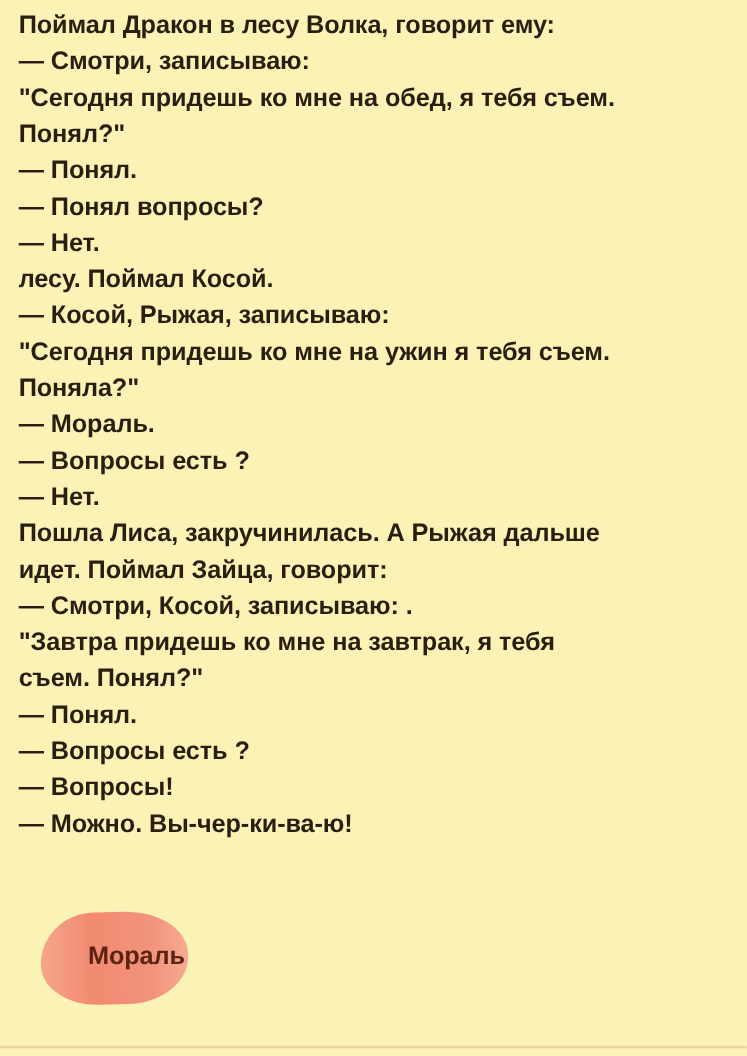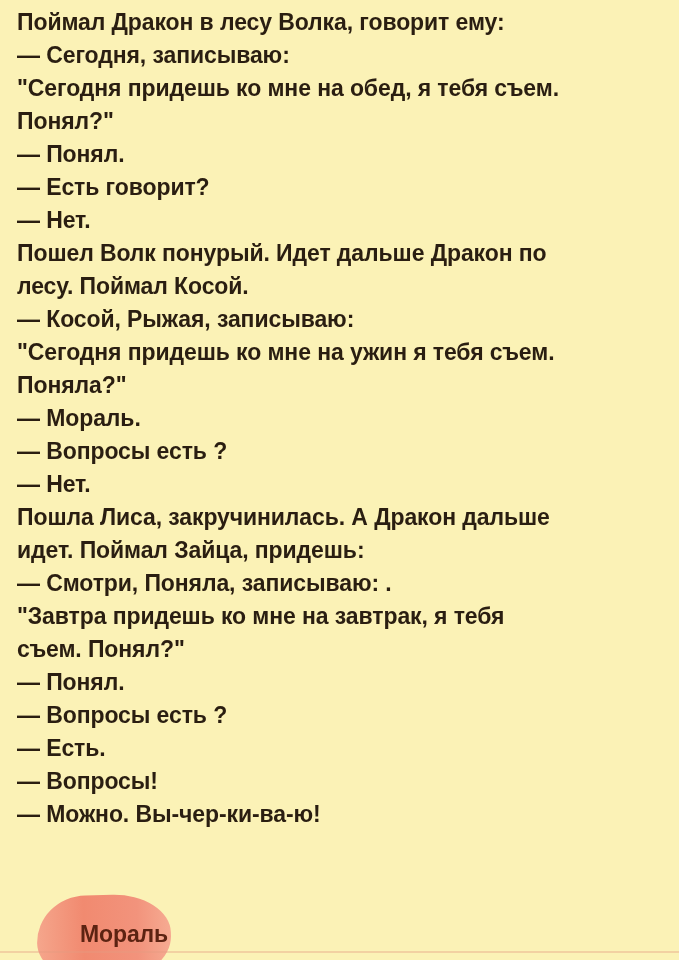--- a/index.html
+++ b/index.html
@@ -49,42 +49,40 @@
     top: 951px;
     height: 2px;
     background: var(--rule-color);
   }
 </style>
 </head>
 <body>
 
 <div class="page">
   <div class="line">Поймал Дракон в лесу Волка, говорит ему:</div>
-  <div class="line">— Сегодня, записываю:</div>
+  <div class="line">— Смотри, записываю:</div>
   <div class="line">"Сегодня придешь ко мне на обед, я тебя съем.</div>
   <div class="line">Понял?"</div>
   <div class="line">— Понял.</div>
-  <div class="line">— Есть говорит?</div>
+  <div class="line">— Понял вопросы?</div>
   <div class="line">— Нет.</div>
-  <div class="line">Пошел Волк понурый. Идет дальше Дракон по</div>
   <div class="line">лесу. Поймал Косой.</div>
   <div class="line">— Косой, Рыжая, записываю:</div>
   <div class="line">"Сегодня придешь ко мне на ужин я тебя съем.</div>
   <div class="line">Поняла?"</div>
   <div class="line">— Мораль.</div>
   <div class="line">— Вопросы есть ?</div>
   <div class="line">— Нет.</div>
-  <div class="line">Пошла Лиса, закручинилась. А Дракон дальше</div>
-  <div class="line">идет. Поймал Зайца, придешь:</div>
-  <div class="line">— Смотри, Поняла, записываю: .</div>
+  <div class="line">Пошла Лиса, закручинилась. А Рыжая дальше</div>
+  <div class="line">идет. Поймал Зайца, говорит:</div>
+  <div class="line">— Смотри, Косой, записываю: .</div>
   <div class="line">"Завтра придешь ко мне на завтрак, я тебя</div>
   <div class="line">съем. Понял?"</div>
   <div class="line">— Понял.</div>
   <div class="line">— Вопросы есть ?</div>
-  <div class="line">— Есть.</div>
   <div class="line">— Вопросы!</div>
   <div class="line">— Можно. Вы-чер-ки-ва-ю!</div>
 
   <div class="line moral-line">
     <span class="moral-word">
       <span class="marker"></span><span class="moral-text">Мораль</span>
     </span>
   </div>
 
   <div class="bottom-rule"></div>

